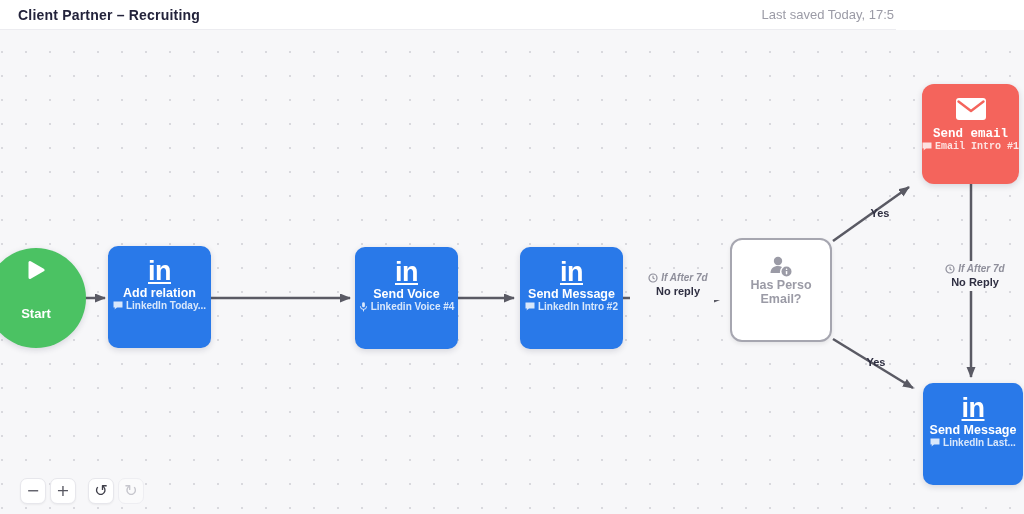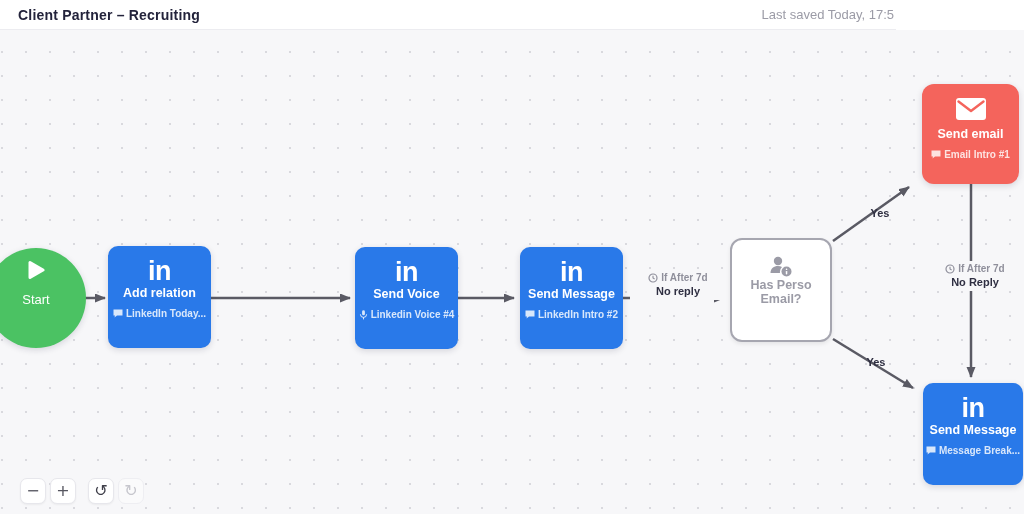--- a/index.html
+++ b/index.html
@@ -35,56 +35,56 @@
   .edges{position:absolute;left:0;top:0;z-index:1;}
 
   
   .node{
     position:absolute;z-index:10;border-radius:10px;display:flex;flex-direction:column;
     align-items:center;color:#fff;text-align:center;cursor:pointer;
     box-shadow:0 2px 6px rgba(30,30,60,.15);
   }
   .node-blue{background:var(--blue);}
   .node-red{background:var(--red);}
-  .in-logo{font-size:27px;line-height:30px;font-weight:bold;letter-spacing:-.5px;}
+  .in-logo{font-size:27px;line-height:30px;font-weight:bold;letter-spacing:-.5px;text-decoration:underline;}
   .node-title{font-size:12.5px;font-weight:bold;}
   .node-sub{
-    margin-top:8px;font-size:10px;font-weight:bold;color:rgba(255,255,255,.82);
+    margin-top:0;font-size:10px;font-weight:bold;color:rgba(255,255,255,.82);
     display:flex;align-items:center;justify-content:center;gap:3px;white-space:nowrap;
   }
   .node-sub svg{flex:0 0 auto;}
 
   #node-add{left:108px;top:216px;width:103px;height:102px;padding-top:10px;}
   #node-voice{left:355px;top:217px;width:103px;height:102px;padding-top:10px;}
   #node-msg1{left:520px;top:217px;width:103px;height:102px;padding-top:10px;}
-  #node-email{left:922px;top:54px;width:97px;height:100px;padding-top:14px;border-radius:12px;}
+  #node-email{left:922px;top:54px;width:97px;height:100px;padding-top:14px;border-radius:12px;font-family:Liberation Mono, monospace;}
   #node-email .node-title{margin-top:7px;}
   #node-msg2{left:923px;top:353px;width:100px;height:102px;padding-top:10px;}
 
   #node-has{
     left:730px;top:208px;width:102px;height:104px;background:#ffffff;
     border:2px solid #a6a6b0;border-radius:12px;padding-top:16px;
     box-shadow:0 2px 4px rgba(0,0,0,.08);
   }
   #node-has .node-title{color:#9b9ba6;margin-top:0;}
 
   
   .start-node{
     position:absolute;left:-14px;top:218px;width:100px;height:100px;border-radius:50%;
     background:var(--green);z-index:10;display:flex;flex-direction:column;align-items:center;
     padding-top:12px;cursor:pointer;box-shadow:0 2px 6px rgba(30,30,60,.15);
   }
-  .start-label{color:#fff;font-size:13px;font-weight:normal;margin-top:12px;}
+  .start-label{color:#fff;font-size:13px;font-weight:bold;margin-top:26px;}
 
   
   .edge-label{position:absolute;z-index:5;text-align:center;}
   .edge-label.bg{background:var(--canvas-bg);padding:1px 3px;}
   .cond{
     display:flex;align-items:center;justify-content:center;gap:3px;
-    font-size:10px;font-weight:bold;color:var(--gray-text);line-height:13px;white-space:nowrap;
+    font-size:10px;font-weight:bold;color:var(--gray-text);line-height:13px;white-space:nowrap;font-style:italic;
   }
   .evt{font-size:11px;font-weight:bold;color:var(--dark-text);line-height:15px;white-space:nowrap;}
   #label-accept{left:224px;top:243px;width:120px;}
   #label-noreply1{left:630px;top:240px;width:96px;}
   #label-yes1{left:866px;top:176px;width:28px;}
   #label-yes2{left:862px;top:325px;width:28px;}
   #label-noreply2{left:935px;top:231px;width:80px;}
 
   
   .controls{position:absolute;left:20px;top:448px;display:flex;gap:4px;z-index:20;}
@@ -224,21 +224,21 @@
       </div>
     </div>
 
     <div class="node node-blue" id="node-msg2">
       <div class="in-logo">in</div>
       <div class="node-title">Send Message</div>
       <div class="node-sub">
         <svg width="10" height="9" viewBox="0 0 10 9">
           <path d="M0.5 0.5 h9 v6 h-5.5 l-2.5 2 l0.5-2 h-1.5 z" fill="currentColor"></path>
         </svg>
-        <span>Message Break...</span>
+        <span>LinkedIn Last...</span>
       </div>
     </div>
 
     <div class="controls">
       <div class="ctrl-btn">−</div>
       <div class="ctrl-btn">+</div>
       <div class="ctrl-btn undo">↺</div>
       <div class="ctrl-btn redo">↻</div>
     </div>
 

